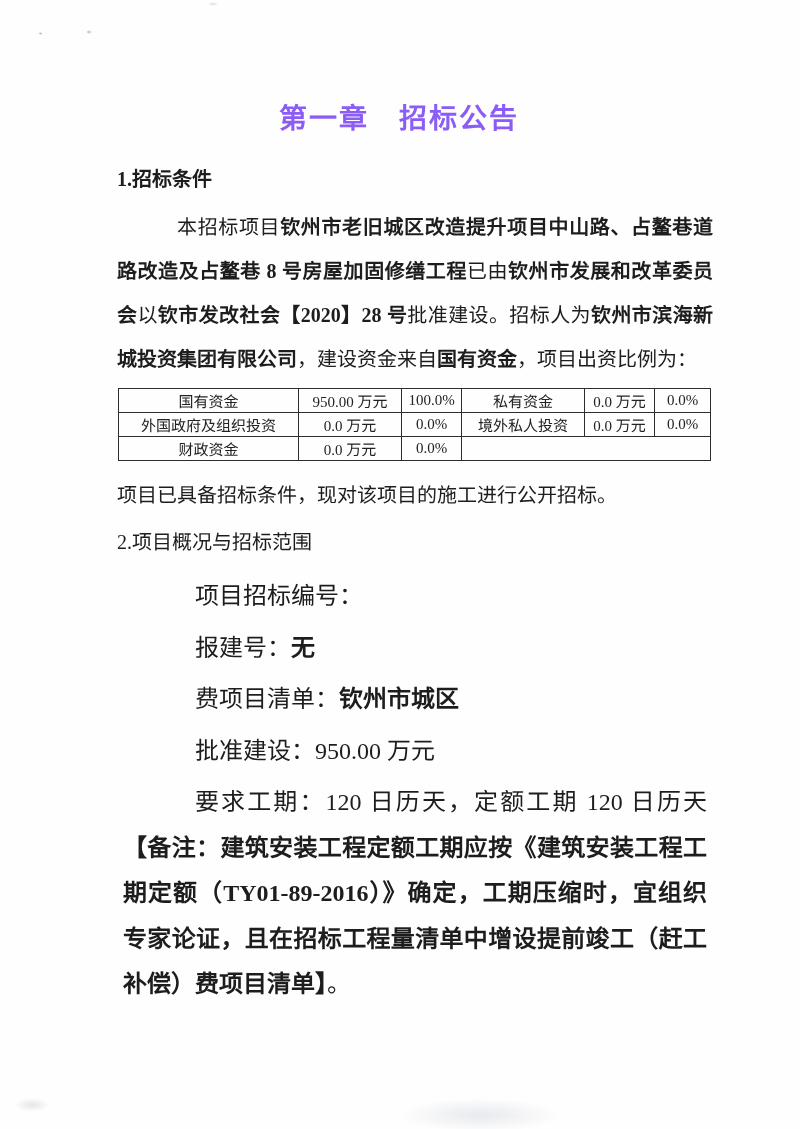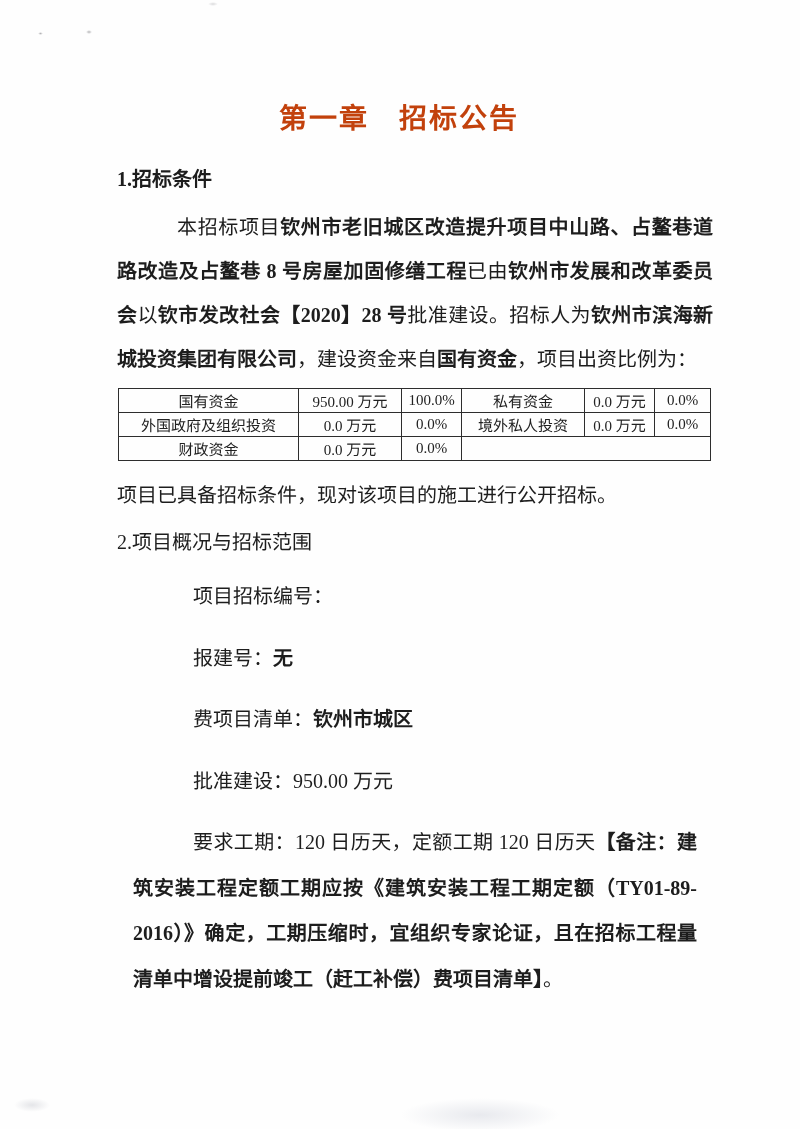--- a/index.html
+++ b/index.html
@@ -24,21 +24,21 @@
   .doc-title {
     margin: 0;
     padding-top: 99px;
     text-align: center;
     transform: translateX(-16px);
     font-family: "Liberation Sans", "DejaVu Sans", sans-serif;
     font-size: 28px;
     font-weight: 800;
     line-height: 40px;
     letter-spacing: 2px;
-    color: #c2410c;
+    color: #8b5cf6;
   }
   .h-sec1 {
     margin: 26px 0 0 0;
     font-size: 20px;
     font-weight: 700;
     line-height: 28px;
   }
   .h-sec2 {
     margin: 3px 0 0 0;
     font-size: 20px;
@@ -53,22 +53,22 @@
   }
   p.intro-par {
     margin-top: 12px;
     text-indent: 3em;
   }
   p.closing-par {
     margin-top: 12px;
   }
   .b { font-weight: 700; }
   .sec2 p.item {
-    margin: 16px;
-    font-size: 20px;
+    margin: 6px;
+    font-size: 24px;
     line-height: 45.5px;
     text-align: justify;
     text-indent: 3em;
   }
   .sec2 p.item:first-of-type { margin-top: 10px; }
   table.funding {
     border-collapse: collapse;
     table-layout: fixed;
     width: 592px;
     margin: 7px 0 0 1px;

